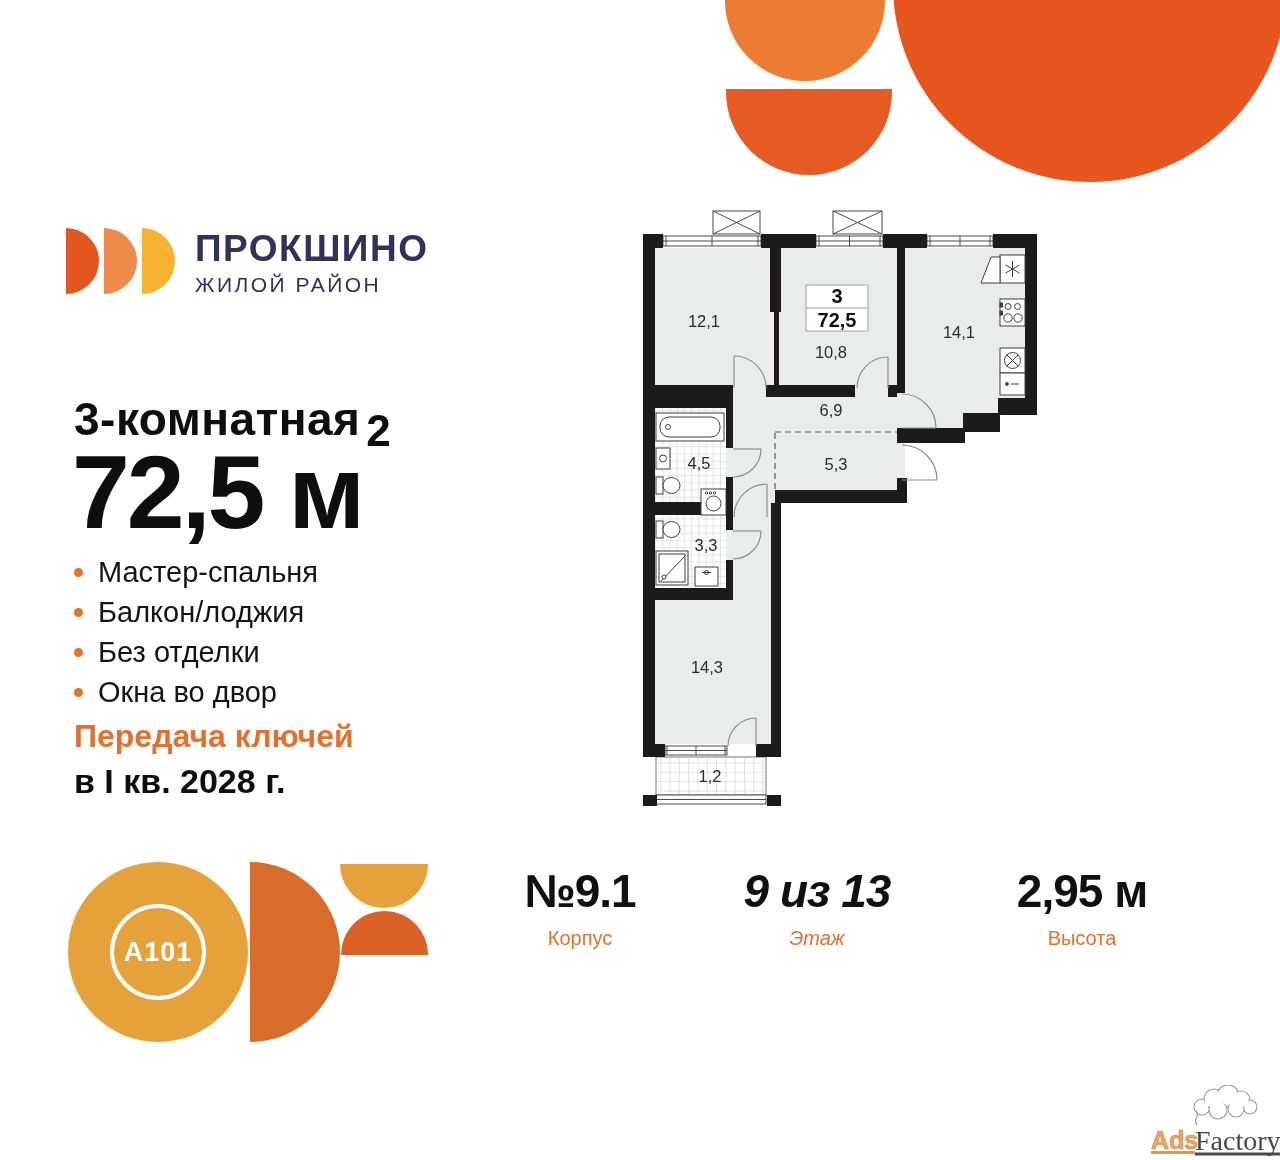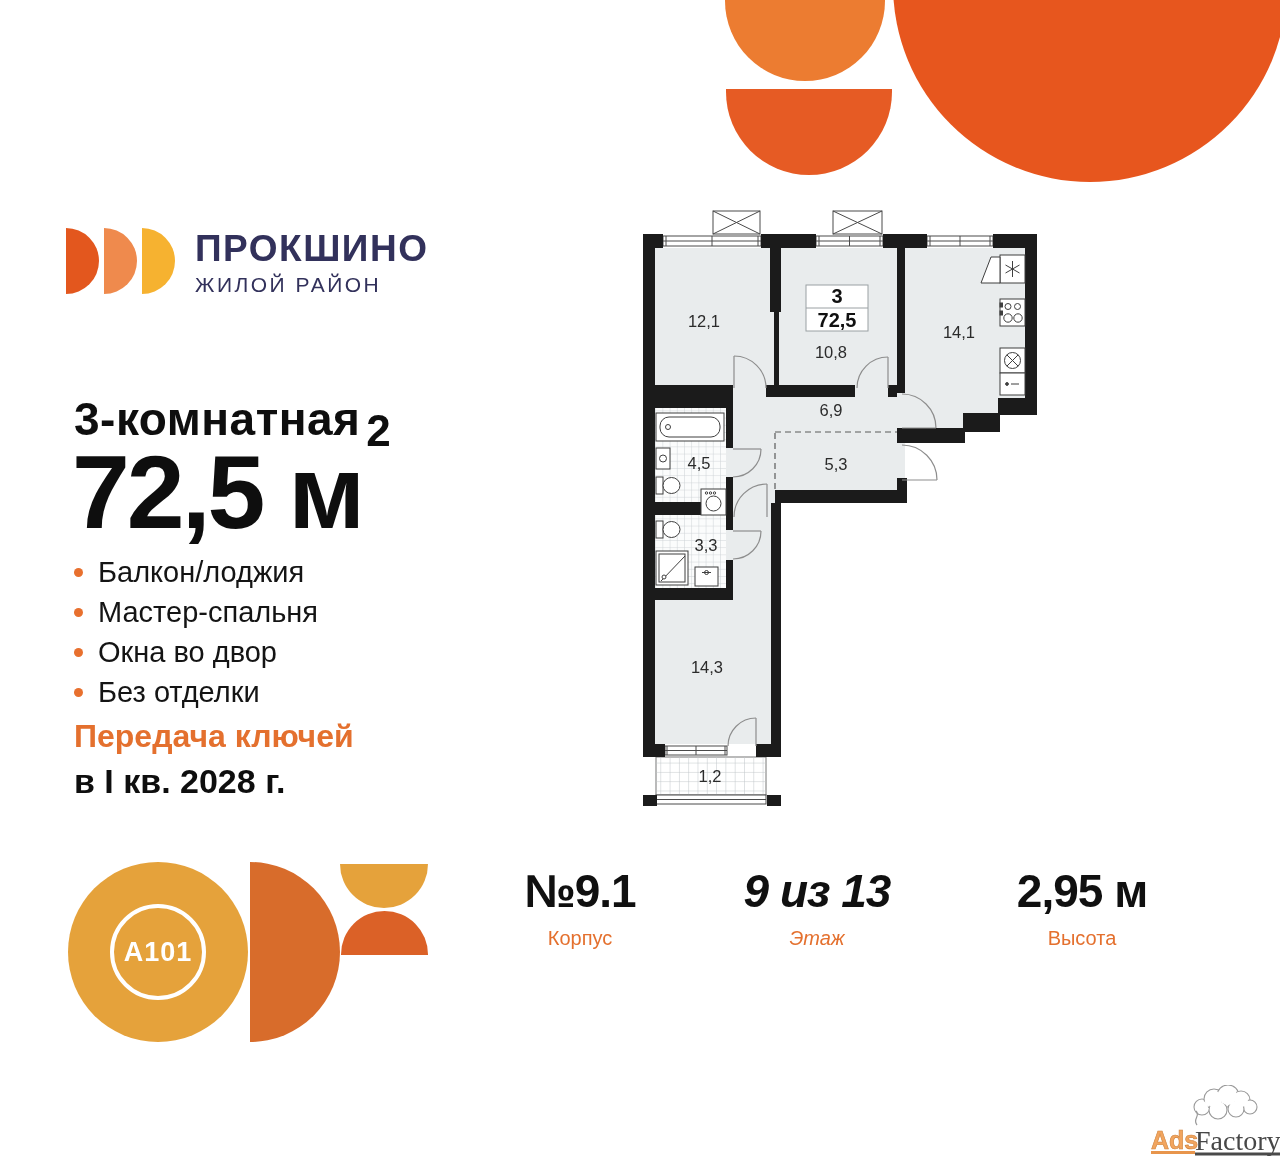--- a/index.html
+++ b/index.html
@@ -72,33 +72,33 @@
       <div class="brand-tag">ЖИЛОЙ РАЙОН</div>
     </div>
   </div>
 
   <div class="title">3-комнатная</div>
   <div class="area"><span>72,5 м</span><sup>2</sup></div>
 
   <ul class="features">
     <li>
         <span class="dot"></span>
+        <span>Мастер-спальня</span>
+      </li>
+    <li>
+        <span class="dot"></span>
         <span>Балкон/лоджия</span>
       </li>
     <li>
         <span class="dot"></span>
-        <span>Мастер-спальня</span>
+        <span>Без отделки</span>
       </li>
     <li>
         <span class="dot"></span>
         <span>Окна во двор</span>
-      </li>
-    <li>
-        <span class="dot"></span>
-        <span>Без отделки</span>
       </li>
   </ul>
 
   <div class="handover">
     <div class="handover-accent">Передача ключей</div>
     <div class="handover-date">в I кв. 2028 г.</div>
   </div>
 
   <svg class="plan" width="430" height="620" viewBox="630 195 430 620">
     <defs>

